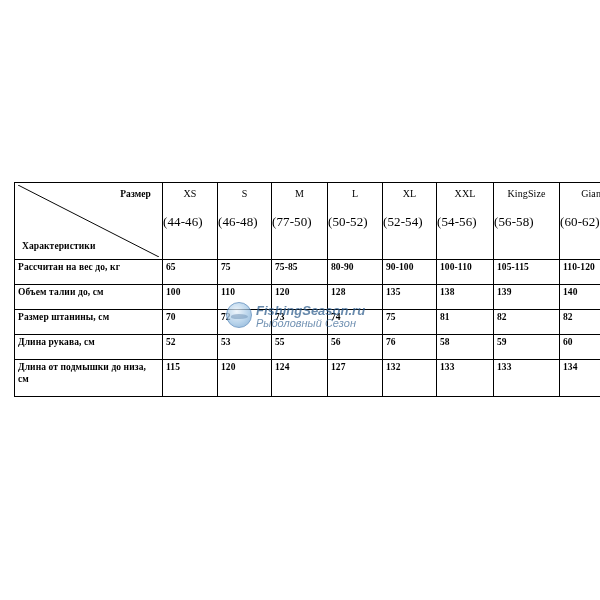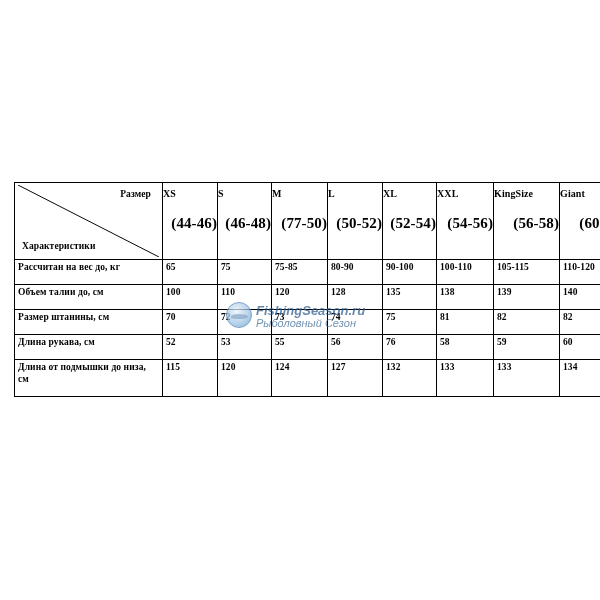--- a/index.html
+++ b/index.html
@@ -90,32 +90,32 @@
   td.head {
     height: 72px;
     padding: 0;
     position: relative;
   }
   .head-code {
     position: absolute;
     left: 0;
     right: 0;
     top: 5px;
-    text-align: left;
-    font-weight: bold;
+    text-align: center;
+    font-weight: normal;
     font-size: 10px;
   }
   .head-range {
     position: absolute;
     left: 0;
     right: 0;
     top: 31px;
-    text-align: right;
-    font-weight: bold;
-    font-size: 15px;
+    text-align: left;
+    font-weight: normal;
+    font-size: 13px;
   }
   td.rowlabel {
     font-weight: bold;
   }
   td.val {
     font-weight: bold;
   }
   tr.r-normal td { height: 20px; }
   tr.r-tall td { height: 32px; }
 

